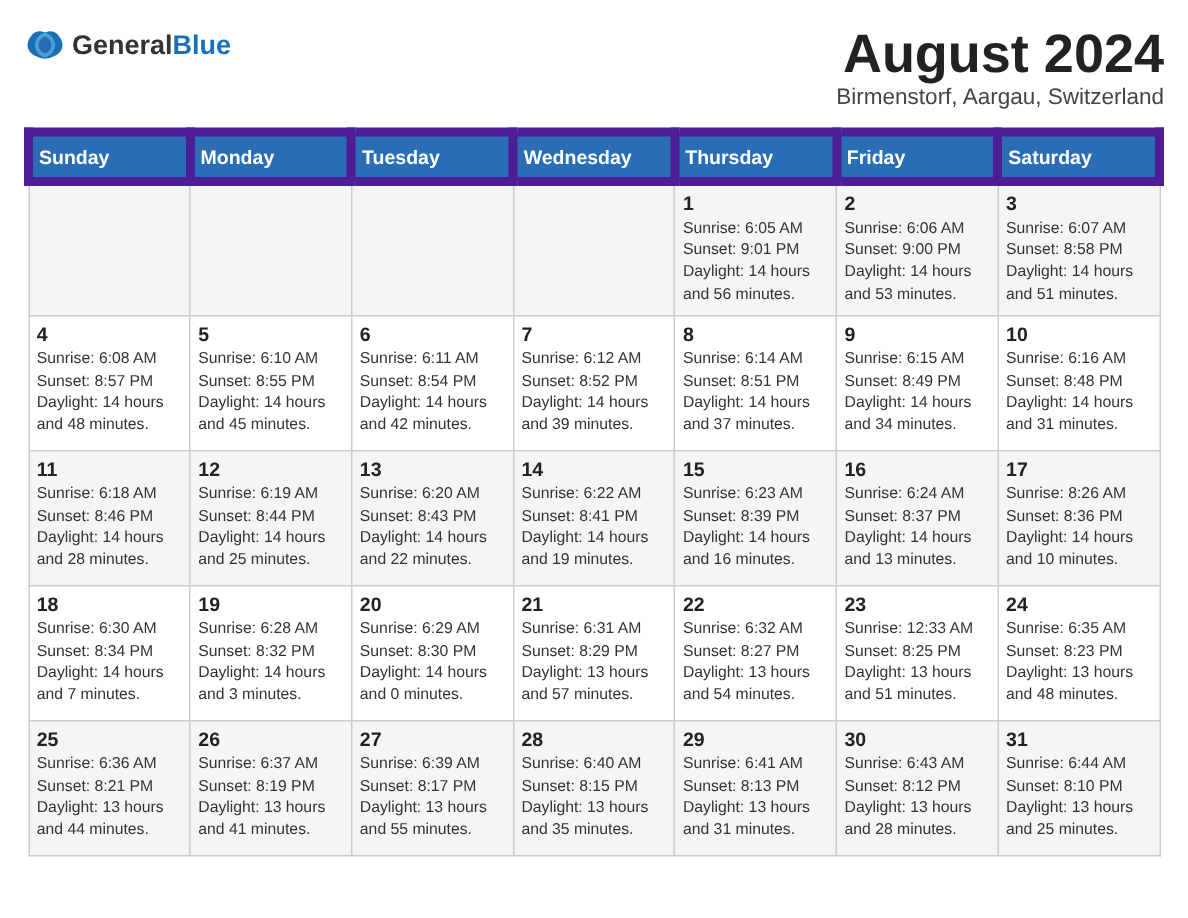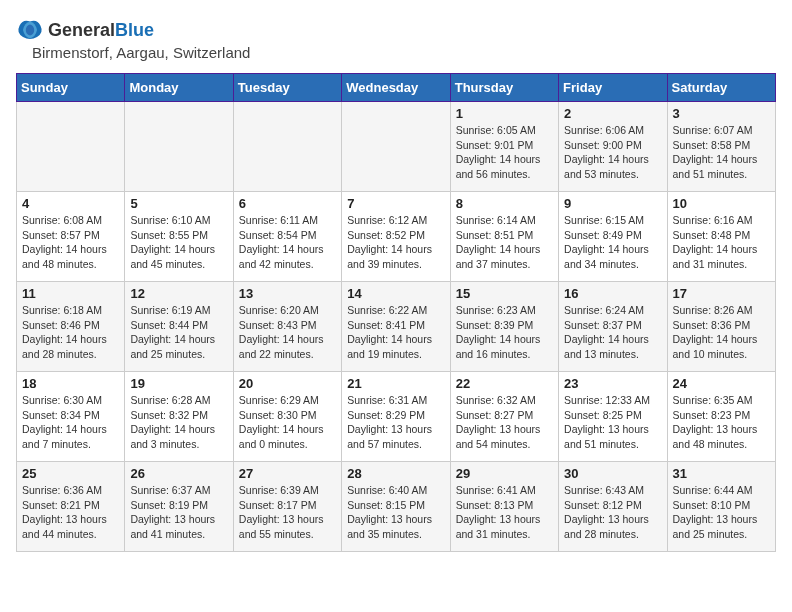--- a/index.html
+++ b/index.html
@@ -8,21 +8,20 @@
       background: #fff;
       width: 792px;
       min-height: 612px;
       padding: 16px;
     }
     .header {
       display: flex;
       justify-content: space-between;
       align-items: flex-start;
       margin-bottom: 12px;
-      flex-direction: column;
     }
     .logo {
       display: flex;
       align-items: center;
       gap: 4px;
     }
     .logo-text-general {
       font-size: 18px;
       font-weight: bold;
       color: #333;
@@ -55,21 +54,21 @@
       border-collapse: collapse;
       font-size: 11px;
     }
     thead tr th {
       background-color: #2a6db5;
       color: #fff;
       padding: 6px 4px;
       text-align: left;
       font-size: 13px;
       font-weight: bold;
-      border: 1px solid #4c1d95;
+      border: 6px solid #4c1d95;
     }
     tbody tr td {
       border: 1px solid #ccc;
       vertical-align: top;
       padding: 4px 5px;
       width: calc(100% / 7);
       min-height: 80px;
       height: 90px;
     }
     tbody tr:nth-child(odd) td {
@@ -104,20 +103,21 @@
       <path d="M20 8 Q28 10 30 20 Q28 30 20 32 Q12 30 10 20 Q12 10 20 8Z" fill="#4a9fd4"></path>
       <path d="M20 12 Q26 14 26 20 Q26 26 20 28 Q14 26 14 20 Q14 14 20 12Z" fill="#2a6db5"></path>
     </svg>
     <div>
       <div>
         <span class="logo-text-general">General</span><span class="logo-text-blue">Blue</span>
       </div>
     </div>
   </div>
   <div class="title-block">
+    <div class="month-year">August 2024</div>
     <div class="location">Birmenstorf, Aargau, Switzerland</div>
   </div>
 </div>
 
 <table>
   <thead>
     <tr>
     <th>Sunday</th>
         <th>Monday</th>
         <th>Tuesday</th>

